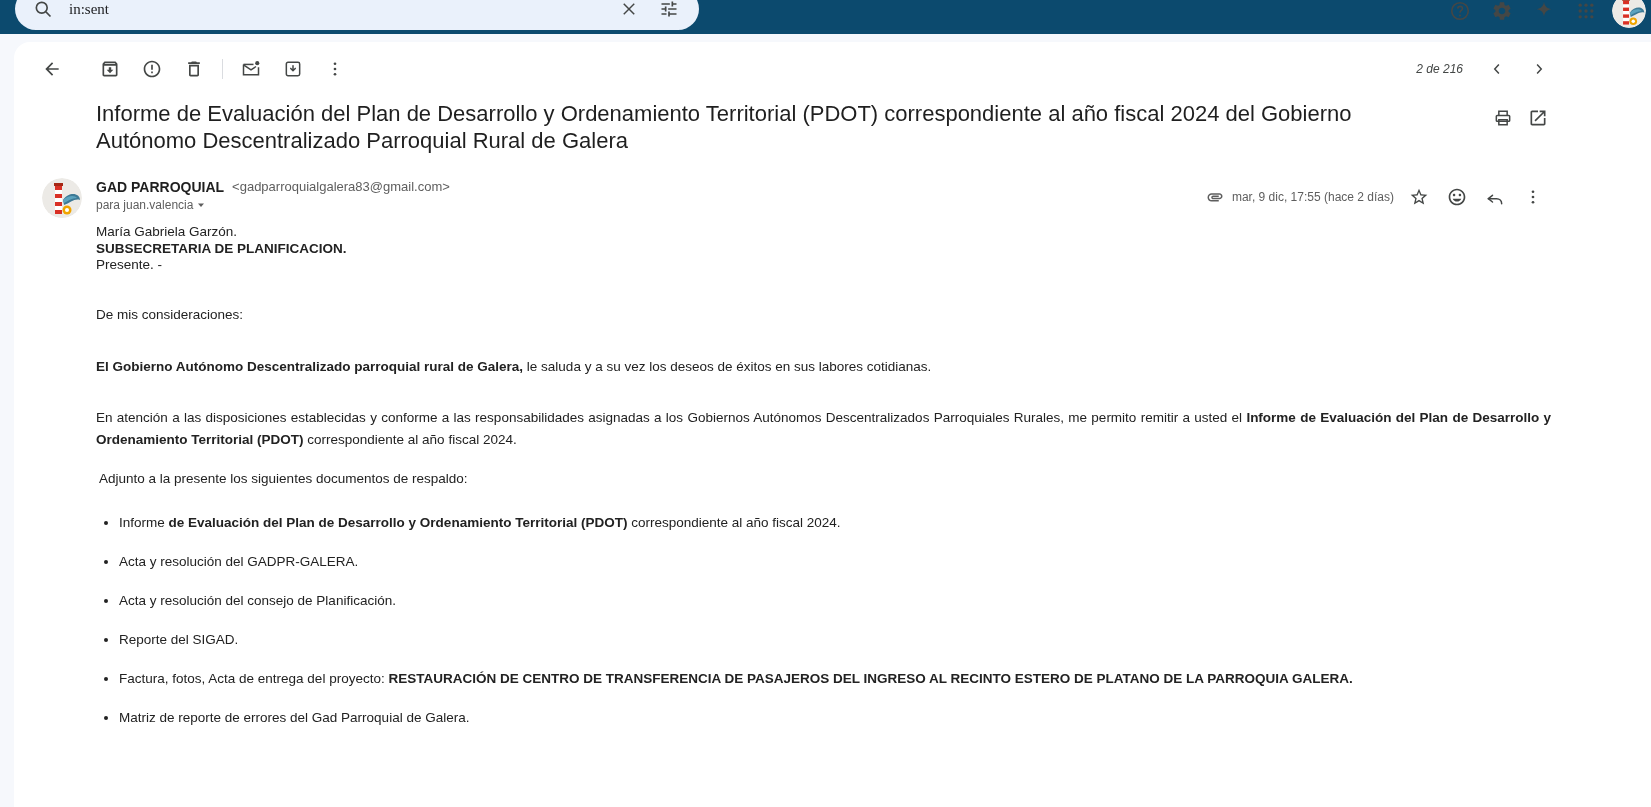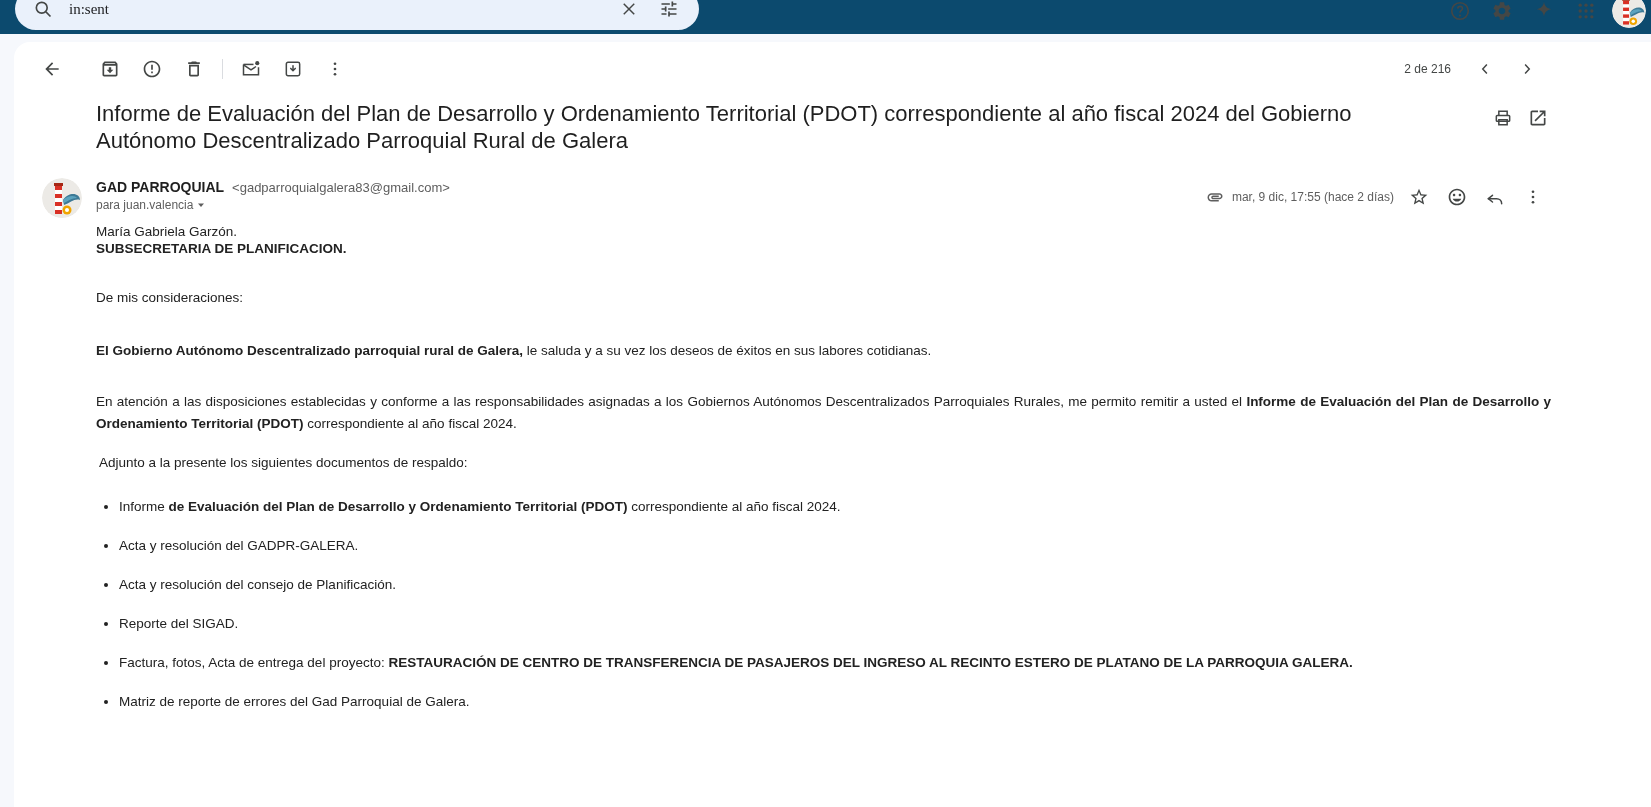--- a/index.html
+++ b/index.html
@@ -31,37 +31,37 @@
     position:absolute; left:14px; top:42px; right:0; bottom:0;
     background:#ffffff; border-radius:16px 0 0 0;
   }
 
   
   .toolbar { position:absolute; top:6px; left:0; right:0; height:42px; }
   .tb-left { display:flex; align-items:center; height:42px; padding-left:22px; }
   .tb-btn { width:32px; height:32px; border-radius:50%; display:flex; align-items:center; justify-content:center; }
   .tb-group { display:flex; align-items:center; gap:10px; margin-left:26px; }
   .tb-divider { width:1px; height:20px; background:#dadce0; margin:0 12px; }
-  .tb-right { position:absolute; right:108px; top:0; height:42px; display:flex; align-items:center; gap:10px; }
+  .tb-right { position:absolute; right:96px; top:0; height:42px; display:flex; align-items:center; gap:10px;font-style:italic; }
   .pagination { font-size:12px; color:#444746; margin-right:8px; }
 
   
   .subject-row { position:absolute; top:58px; left:82px; right:80px; }
   .subject {
     margin:0; font-size:22px; font-weight:400; line-height:27px; color:#1f1f1f;
     padding-right:130px;
   }
   .subject-actions { position:absolute; right:19px; top:4px; display:flex; gap:7px; }
   .sm-btn { width:28px; height:28px; border-radius:50%; display:flex; align-items:center; justify-content:center; }
 
   
   .sender-row { position:absolute; top:136px; left:28px; right:0; height:44px; }
   .sender-avatar { position:absolute; left:0; top:0; width:40px; height:40px; border-radius:50%; overflow:hidden; }
   .sender-info { position:absolute; left:54px; top:1px; }
-  .sender-line1 { display:flex; align-items:flex-end; }
+  .sender-line1 { display:flex; align-items:flex-start; }
   .sender-name { font-size:14px; font-weight:bold; color:#1f1f1f; }
   .sender-email { font-size:13px; color:#5e5e5e; margin-left:8px; }
   .recipient-line { display:flex; align-items:center; margin-top:3px; font-size:12px; color:#5e5e5e; gap:3px; cursor:pointer; }
   .sender-meta { position:absolute; right:99px; top:2px; display:flex; align-items:center; }
   .meta-date { font-size:12px; color:#5e5e5e; margin:0 6px 0 8px; white-space:nowrap; }
   .meta-btn { width:38px; height:34px; display:flex; align-items:center; justify-content:center; border-radius:50%; }
 
   
   .mail-body { position:absolute; top:182px; left:82px; right:100px; font-size:13.5px; color:#222222; }
   .sal-line { line-height:16.5px; }
@@ -286,20 +286,21 @@
             <circle cx="12" cy="12" r="1.8"></circle>
             <circle cx="12" cy="19" r="1.8"></circle>
         </svg>
       </button>
     </div>
   </div>
 
   <div class="mail-body">
     <div class="sal-line">María Gabriela Garzón.</div>
     <div class="sal-line bold">SUBSECRETARIA DE PLANIFICACION.</div>
+    <div class="sal-line">Presente. -</div>
 
     <div class="p-consider">De mis consideraciones:</div>
 
     <div class="p1"><span class="bold">El Gobierno Autónomo Descentralizado parroquial rural de Galera,</span><span> le saluda y a su vez los deseos de éxitos en sus labores cotidianas.</span></div>
 
 
     <div class="p3"><span>En atención a las disposiciones establecidas y conforme a las responsabilidades asignadas a los Gobiernos Autónomos Descentralizados Parroquiales Rurales, me permito remitir a usted el </span><span class="bold">Informe de Evaluación del Plan de Desarrollo y Ordenamiento Territorial (PDOT)</span><span> correspondiente al año fiscal 2024.</span></div>
 
     <div class="p4">Adjunto a la presente los siguientes documentos de respaldo:</div>
 

